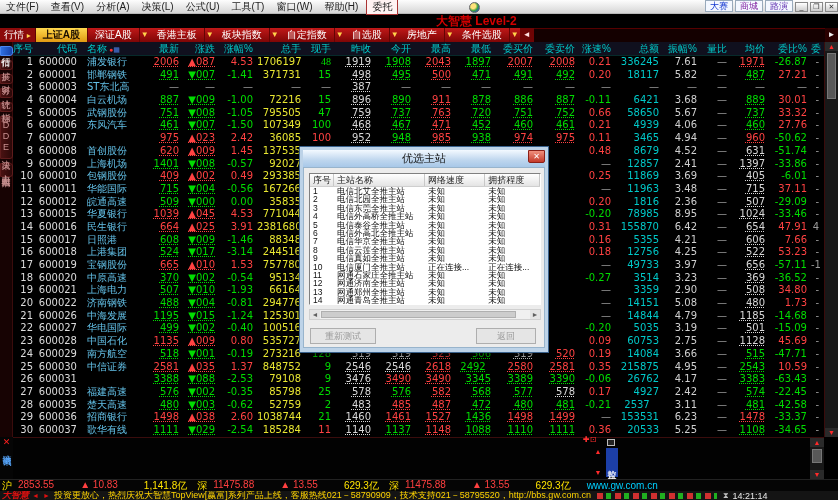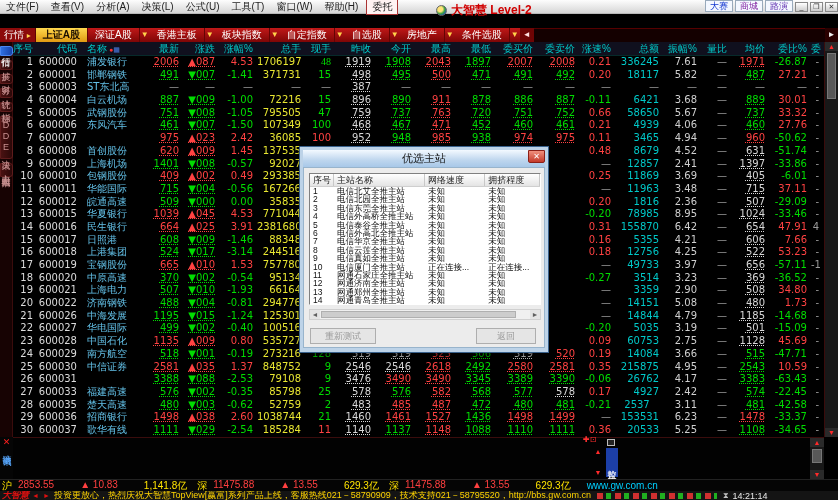--- a/index.html
+++ b/index.html
@@ -12,21 +12,21 @@
     background:linear-gradient(#fdfdfd,#d6d6d6); display:flex; align-items:center;
     font-size:10px; color:#222; border-bottom:1px solid #b8b8b8; z-index:40; }
   .menu-item { padding:0 6px; cursor:default; }
   .menu-broker { margin-left:2px; padding:0 5px; border:1px solid #a33; background:#fff3f3; }
   .mb-spacer { flex:1; }
   .tb-btn { font-size:9px; padding:0 4px; border:1px solid #9ab; background:#f4f8ff; margin-left:2px; }
   .tb-btn.b1 { color:#1538d0; } .tb-btn.b2 { color:#8020a0; } .tb-btn.b3 { color:#6030b0; }
   .winbtn { width:13px; height:10px; margin-left:2px; border:1px solid #888;
     background:linear-gradient(#fff,#ccc); font-size:7px; line-height:8px; text-align:center; color:#333; }
   .apptitle { position:absolute; left:436px; top:2px; z-index:60; display:flex; align-items:center;
-    font-size:12px; font-weight:bold; color:#d00000; white-space:nowrap; }
+    font-size:12px; font-weight:bold; color:#d00000; white-space:nowrap;flex-direction:column; }
   .globe { width:11px; height:11px; border-radius:50%; margin-right:4px;
     background:radial-gradient(circle at 35% 35%, #ffe27a 0 30%, #3fa33f 55%, #1a55c0 80%); border:1px solid #666; }
 
   .toolbar { position:absolute; left:0; top:14px; width:838px; height:14px;
     background:linear-gradient(#efefef,#b9b9b9); display:flex; align-items:center;
     font-size:10px; border-bottom:1px solid #909090; z-index:30; }
   .btn-stock { margin-left:26px; width:64px; height:12px; background:linear-gradient(#c03030,#7a0e0e);
     color:#ffe2e2; font-weight:bold; text-align:center; line-height:12px; font-size:10px; border:1px solid #5a0808; }
   .btn-other { margin-left:56px; width:64px; height:12px; background:linear-gradient(#ffe25a,#e8b400);
     color:#201000; font-weight:bold; text-align:center; line-height:12px; font-size:10px; border:1px solid #a07800; }
@@ -759,21 +759,21 @@
         <span class="td" style="width: 44px; color: rgb(220, 220, 220);">600030</span>
         <span class="td left" style="width: 62px; color: rgb(99, 193, 232);">中信证券</span>
         <span class="td u" style="width: 40px; color: rgb(255, 66, 66);">2581</span>
         <span class="td u" style="width: 36px; color: rgb(255, 66, 66);">▲035</span>
         <span class="td" style="width: 38px; color: rgb(255, 66, 66);">1.37</span>
         <span class="td" style="width: 48px; color: rgb(232, 230, 50);">848752</span>
         <span class="td" style="width: 30px; color: rgb(0, 221, 0);">9</span>
         <span class="td u" style="width: 40px; color: rgb(216, 216, 216);">2546</span>
         <span class="td u" style="width: 40px; color: rgb(216, 216, 216);">2546</span>
         <span class="td u" style="width: 40px; color: rgb(255, 66, 66);">2618</span>
-        <span class="td u" style="width: 40px; color: rgb(0, 221, 0);">2492</span>
+        <span class="td u" style="width: 40px; color: rgb(0, 221, 0); text-align: center;">2492</span>
         <span class="td u" style="width: 42px; color: rgb(255, 66, 66);">2580</span>
         <span class="td u" style="width: 42px; color: rgb(255, 66, 66);">2581</span>
         <span class="td" style="width: 36px; color: rgb(255, 66, 66);">0.35</span>
         <span class="td" style="width: 48px; color: rgb(0, 200, 200);">215875</span>
         <span class="td" style="width: 38px; color: rgb(208, 208, 208);">4.95</span>
         <span class="td" style="width: 30px; color: rgb(154, 154, 154);">—</span>
         <span class="td u" style="width: 38px; color: rgb(0, 221, 0);">2543</span>
         <span class="td" style="width: 42px; color: rgb(255, 66, 66);">10.59</span>
         <span class="td" style="width: 12px; color: rgb(154, 154, 154);">-</span>
       </div>

